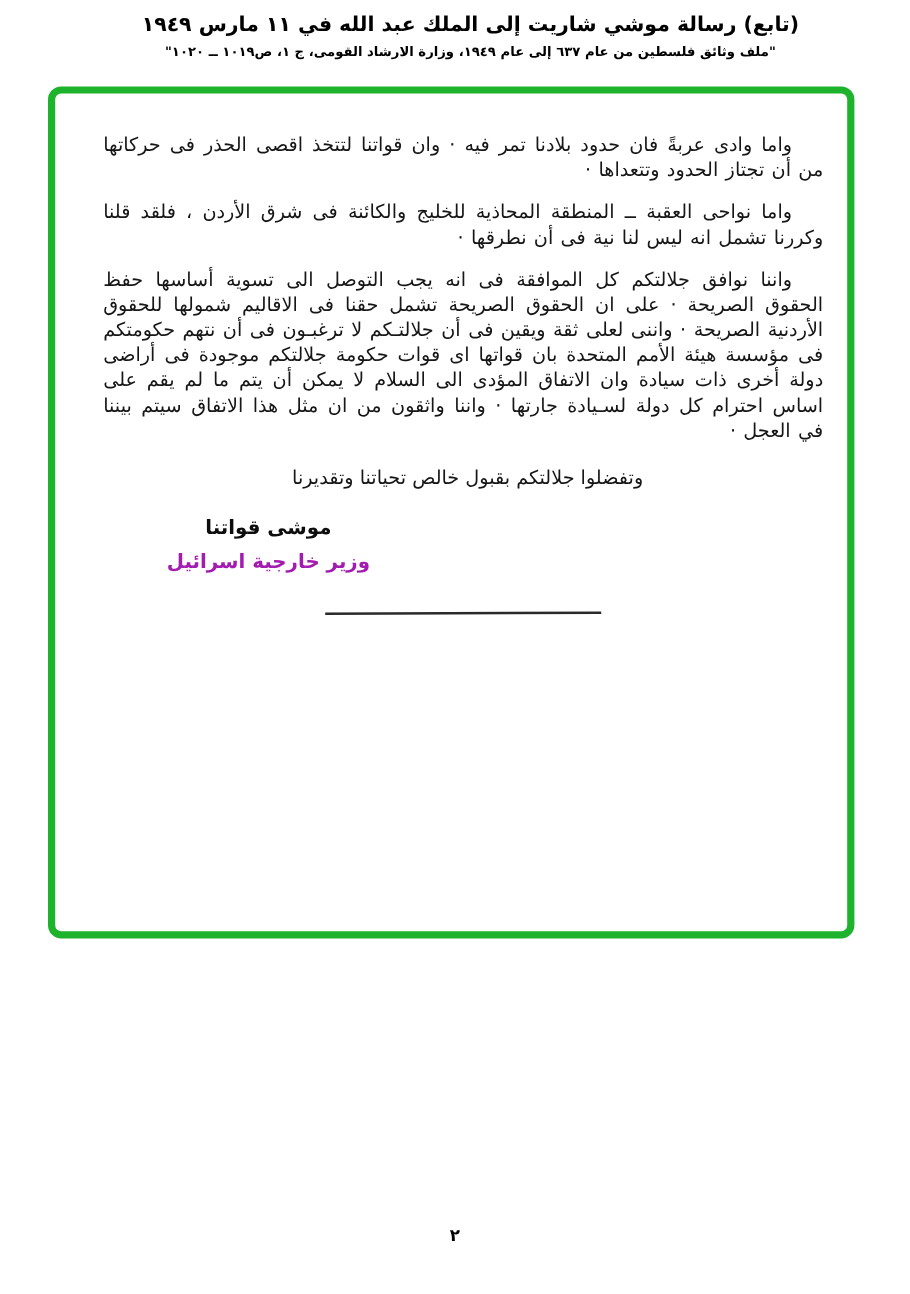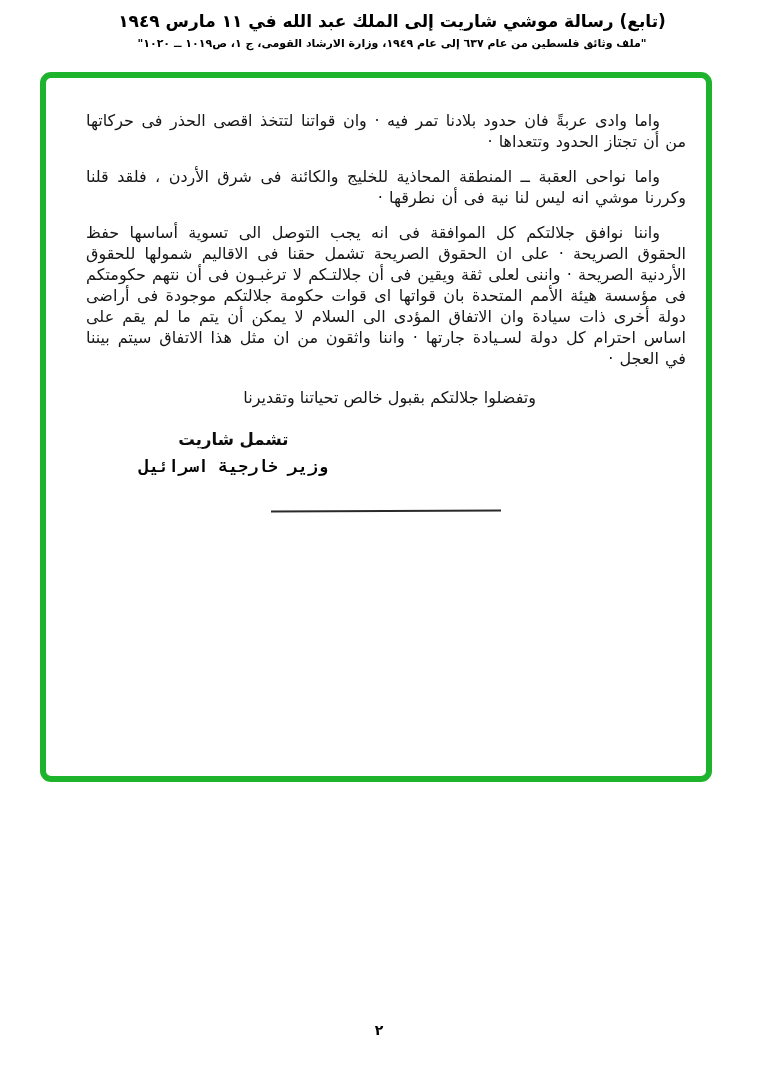--- a/index.html
+++ b/index.html
@@ -70,22 +70,21 @@
     font-weight: bold;
   }
   .signature-name {
     font-size: 16.5px;
     line-height: 28px;
     color: #0d0d0d;
   }
   .signature-title {
     font-size: 16.5px;
     line-height: 28px;
-    color: #000000;
-    font-family: Liberation Mono, monospace;
+    color: #a21caf;
   }
   .signature-divider {
     width: 230px;
     height: 2px;
     background: #2a2a2a;
     margin: 28px auto 0 auto;
     transform: rotate(-0.2deg);
   }
   .page-number {
     position: absolute;
@@ -103,27 +102,27 @@
 
 <div class="page" dir="rtl">
 
   <div class="doc-header">
     <div class="doc-title">(تابع) رسالة موشي شاريت إلى الملك عبد الله في ١١ مارس ١٩٤٩</div>
     <div class="doc-source">"ملف وثائق فلسطين من عام ٦٣٧ إلى عام ١٩٤٩، وزارة الارشاد القومى، ج ١، ص١٠١٩ ــ ١٠٢٠"</div>
   </div>
 
   <div class="letter-frame" style="border-color: rgb(30, 179, 44);">
     <p class="body-par">واما وادى عربةً فان حدود بلادنا تمر فيه · وان قواتنا لتتخذ اقصى الحذر فى حركاتها من أن تجتاز الحدود وتتعداها ·</p>
-    <p class="body-par">واما نواحى العقبة ــ المنطقة المحاذية للخليج والكائنة فى شرق الأردن ، فلقد قلنا وكررنا موشي انه ليس لنا نية فى أن نطرقها ·</p>
+    <p class="body-par">واما نواحى العقبة ــ المنطقة المحاذية للخليج والكائنة فى شرق الأردن ، فلقد قلنا وكررنا تشمل انه ليس لنا نية فى أن نطرقها ·</p>
     <p class="body-par">واننا نوافق جلالتكم كل الموافقة فى انه يجب التوصل الى تسوية أساسها حفظ الحقوق الصريحة · على ان الحقوق الصريحة تشمل حقنا فى الاقاليم شمولها للحقوق الأردنية الصريحة · واننى لعلى ثقة ويقين فى أن جلالتـكم لا ترغبـون فى أن نتهم حكومتكم فى مؤسسة هيئة الأمم المتحدة بان قواتها اى قوات حكومة جلالتكم موجودة فى أراضى دولة أخرى ذات سيادة وان الاتفاق المؤدى الى السلام لا يمكن أن يتم ما لم يقم على اساس احترام كل دولة لسـيادة جارتها · واننا واثقون من ان مثل هذا الاتفاق سيتم بيننا في العجل ·</p>
 
     <p class="closing-line">وتفضلوا جلالتكم بقبول خالص تحياتنا وتقديرنا</p>
 
     <div class="signature-block">
-      <div class="signature-name">تشمل شاريت</div>
+      <div class="signature-name">موشى قواتنا</div>
       <div class="signature-title">وزير خارجية اسرائيل</div>
     </div>
 
     <div class="signature-divider"></div>
   </div>
 
   <div class="page-number">٢</div>
 
 </div>
 

